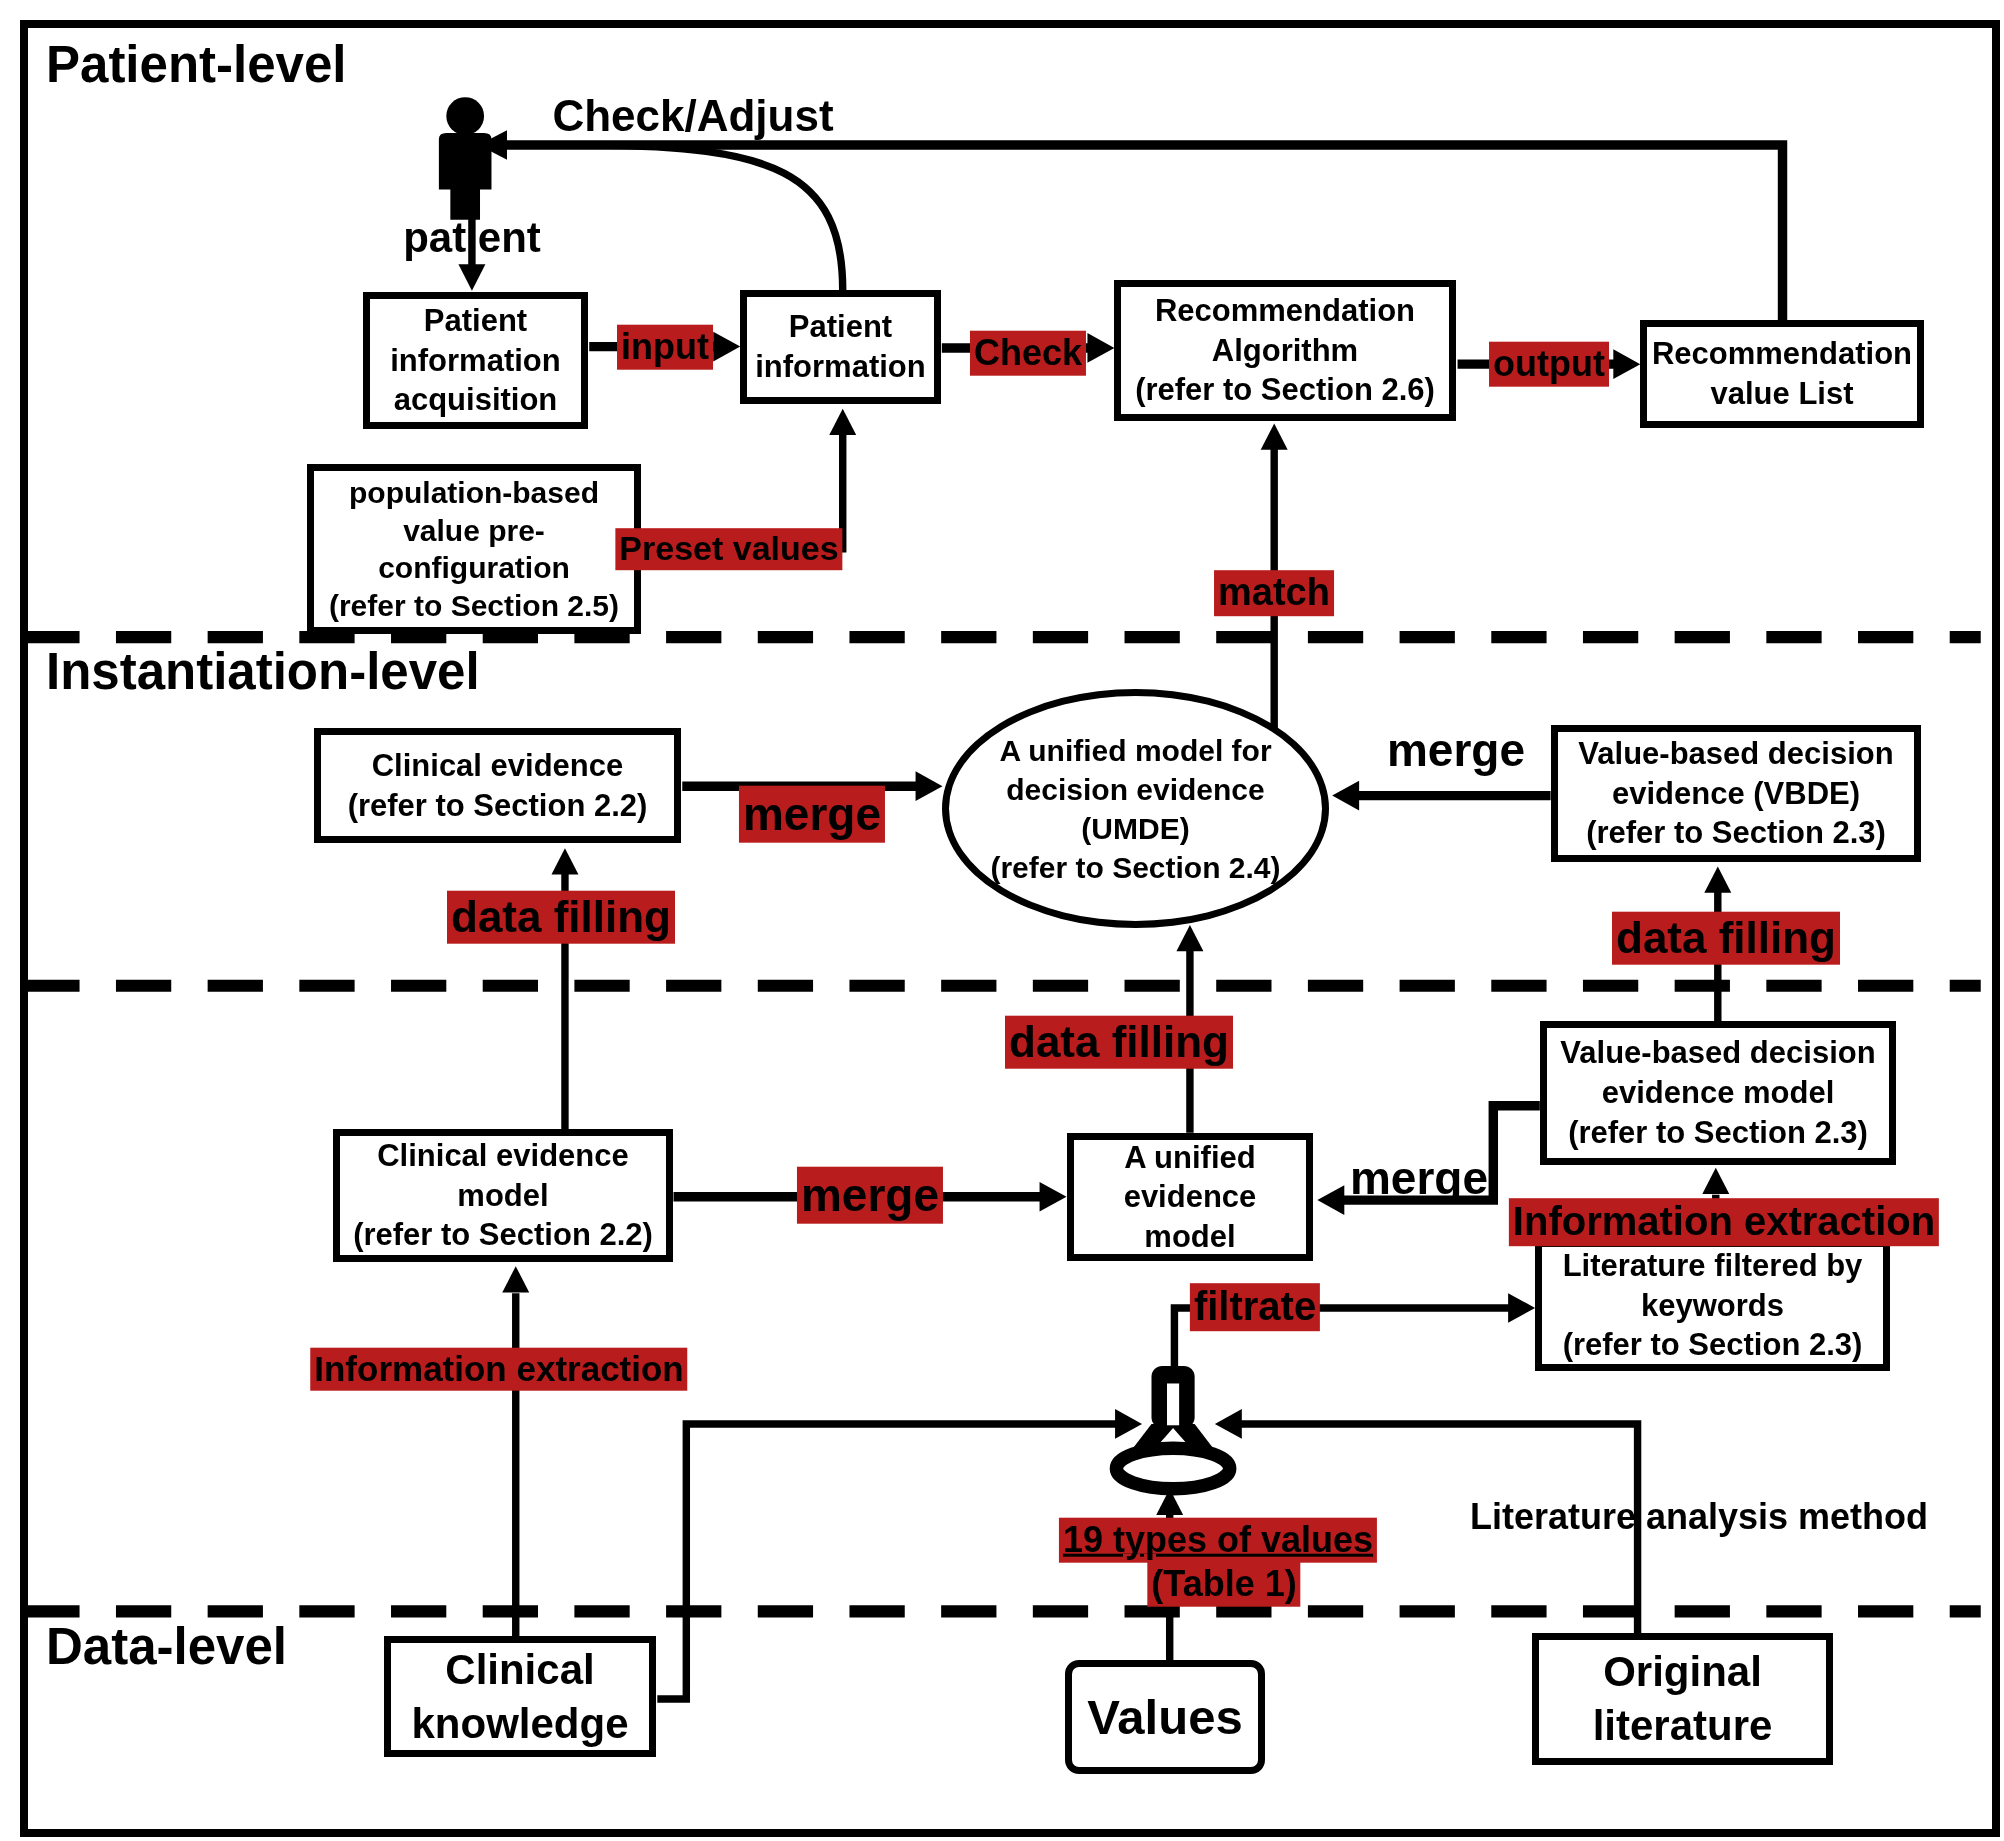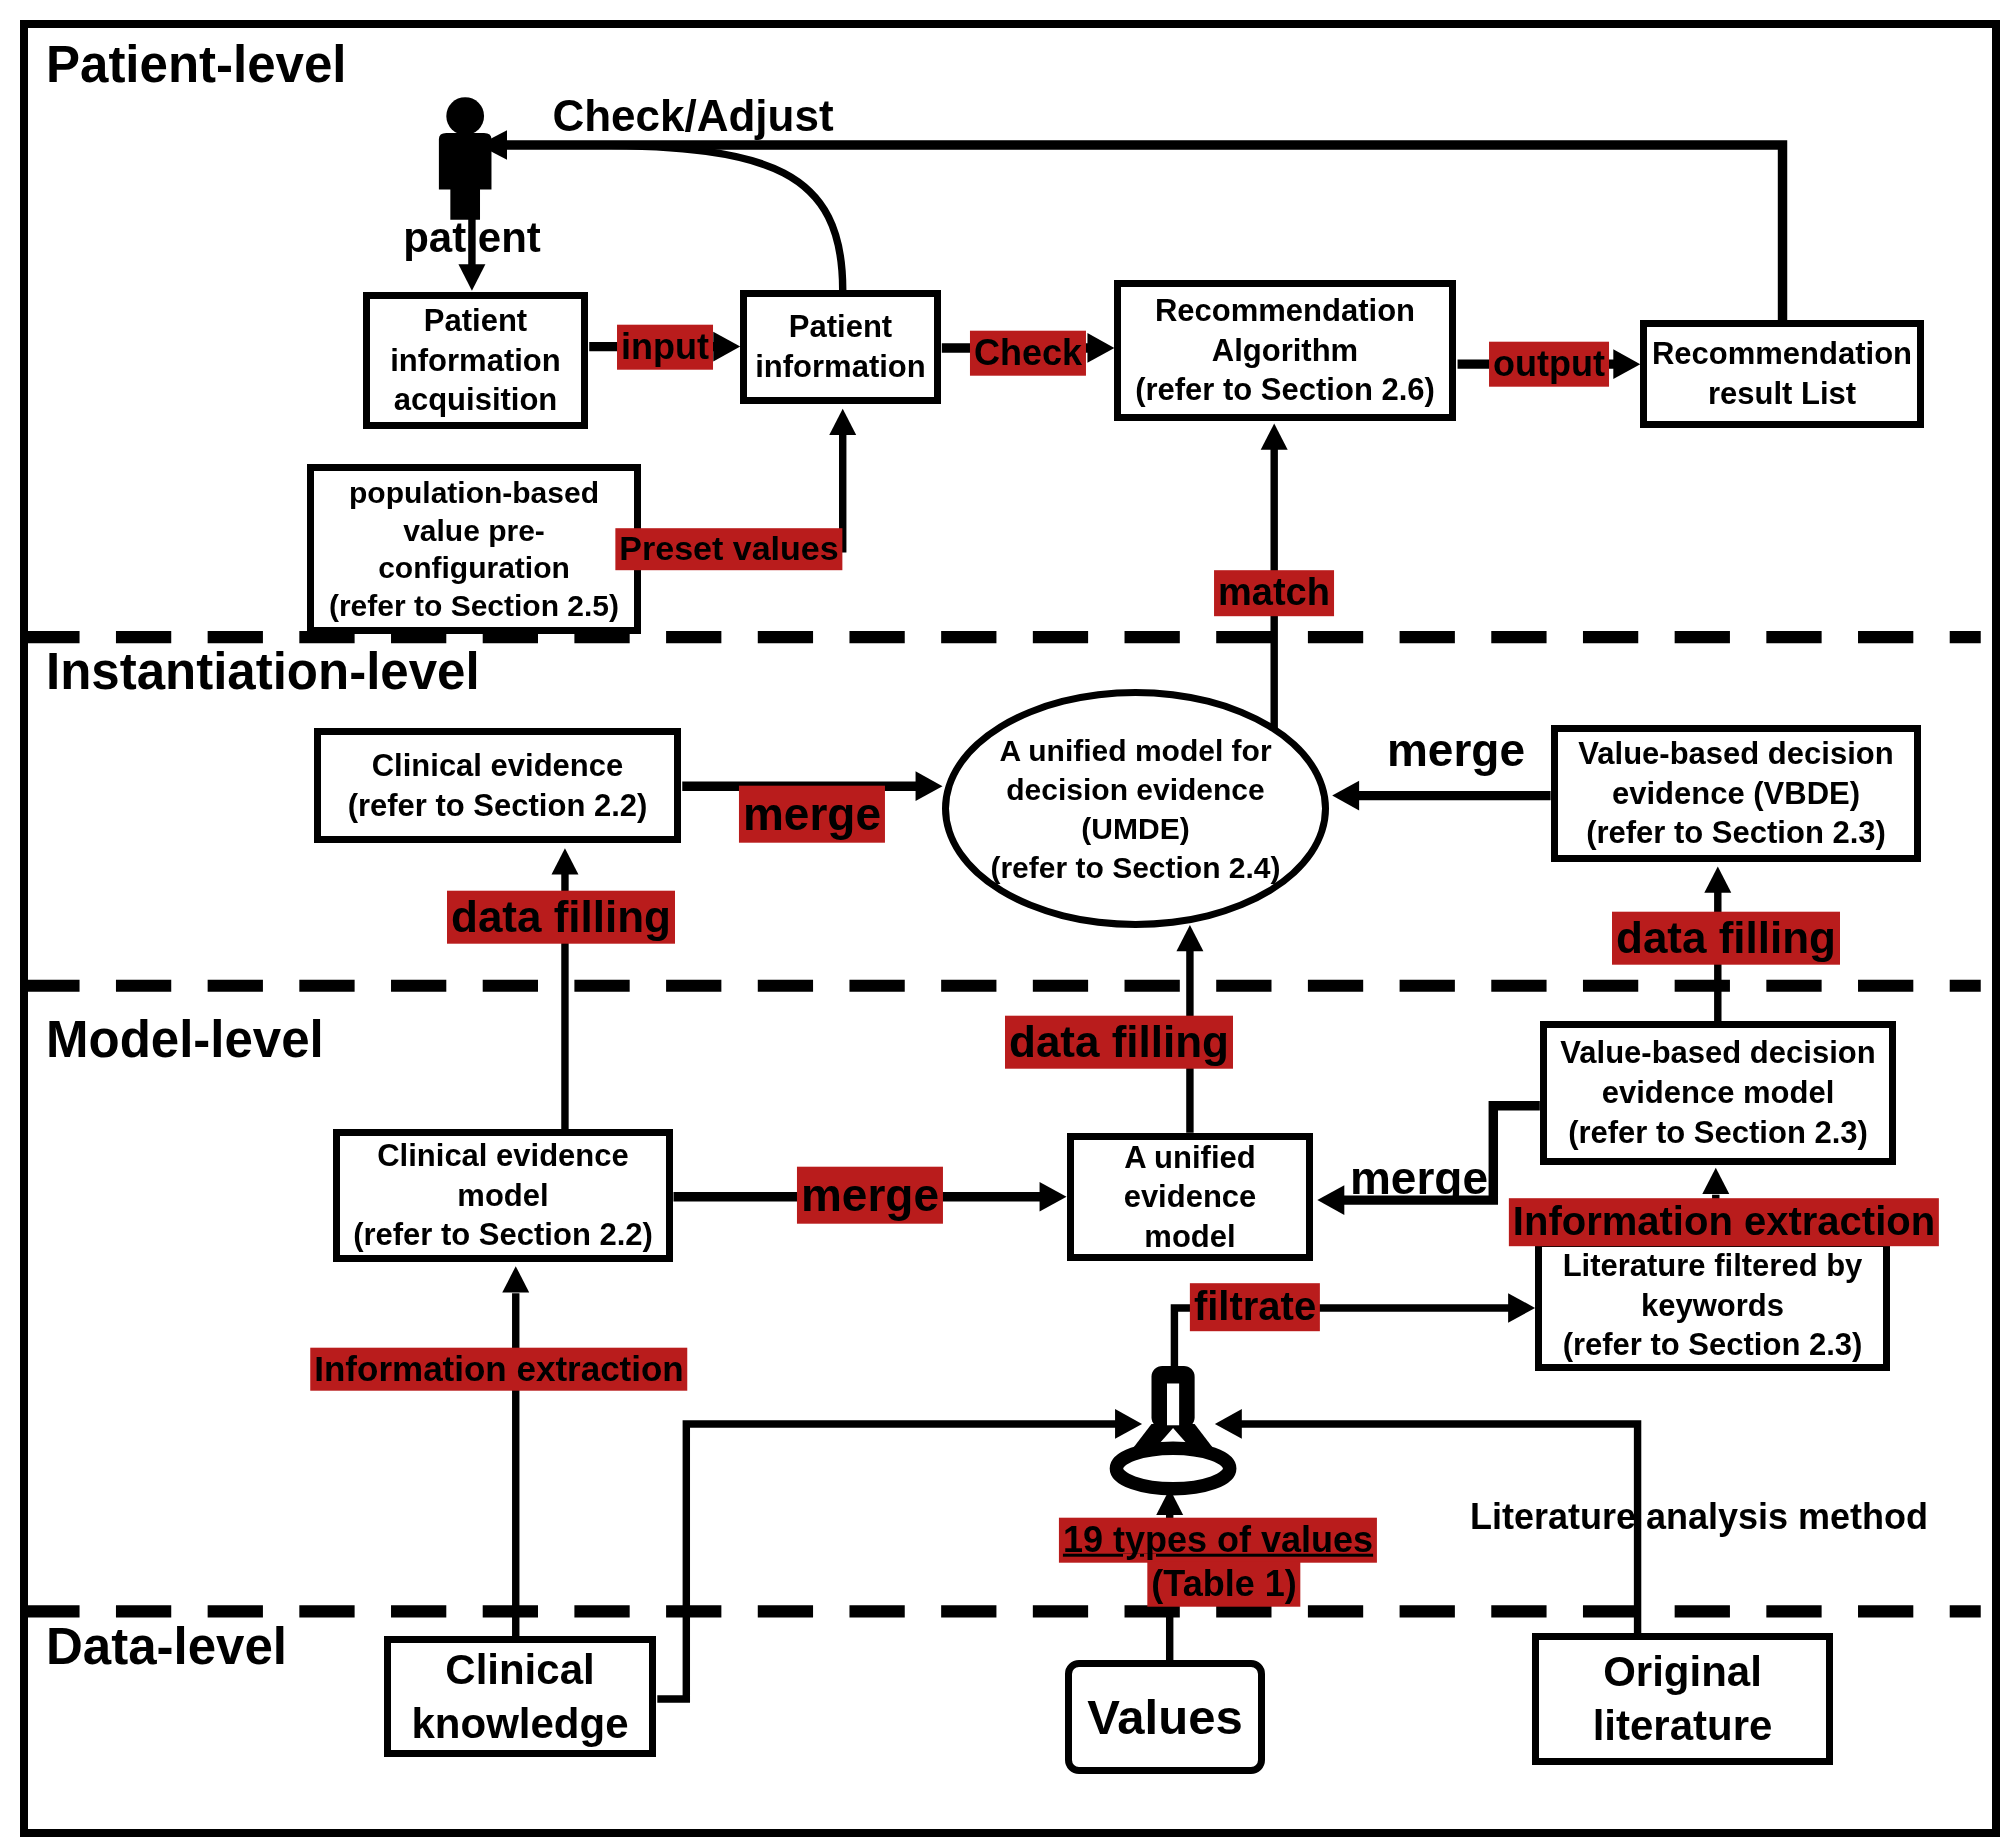--- a/index.html
+++ b/index.html
@@ -143,21 +143,20 @@
       <rect x="1708" y="2026" width="64" height="92" rx="16" fill="#000"></rect>
       <polygon points="1708,2112 1772,2112 1818,2172 1662,2172" fill="#000"></polygon>
       <rect x="1731" y="2052" width="18" height="62" fill="#fff"></rect>
       <polygon points="1740,2118 1698,2166 1782,2166" fill="#fff"></polygon>
       <ellipse cx="1740" cy="2178" rx="84" ry="30" fill="#fff" stroke="#000" stroke-width="20"></ellipse>
     </g>
   </svg>
 
   <div class="title" style="left:46px;top:35px;font-size:51px;text-align:center;">Patient-level</div>
   <div class="title" style="left:46px;top:642px;font-size:51px;">Instantiation-level</div>
-  <div class="title" style="left:46px;top:1010px;font-size:51px;">Model-level</div>
   <div class="title" style="left:46px;top:1617px;font-size:51px;">Data-level</div>
 
   <div class="node" style="left:363px;top:292px;width:211px;height:123px;font-size:31px;">
     <div>Patient</div>
     <div>information</div>
     <div>acquisition</div>
   </div>
 
   <div class="node" style="left:740px;top:290px;width:187px;height:100px;font-size:31px;">
     <div>Patient</div>
@@ -165,21 +164,21 @@
   </div>
 
   <div class="node" style="left:1114px;top:280px;width:328px;height:127px;font-size:31px;">
     <div>Recommendation</div>
     <div>Algorithm</div>
     <div>(refer to Section 2.6)</div>
   </div>
 
   <div class="node" style="left:1640px;top:320px;width:270px;height:94px;font-size:31px;">
     <div>Recommendation</div>
-    <div>result List</div>
+    <div>value List</div>
   </div>
 
   <div class="node" style="left:307px;top:464px;width:320px;height:156px;font-size:30px;line-height:1.25;">
     <div>population-based</div>
     <div>value pre-</div>
     <div>configuration</div>
     <div>(refer to Section 2.5)</div>
   </div>
 
   <div class="node" style="left:314px;top:728px;width:353px;height:101px;font-size:31px;">

